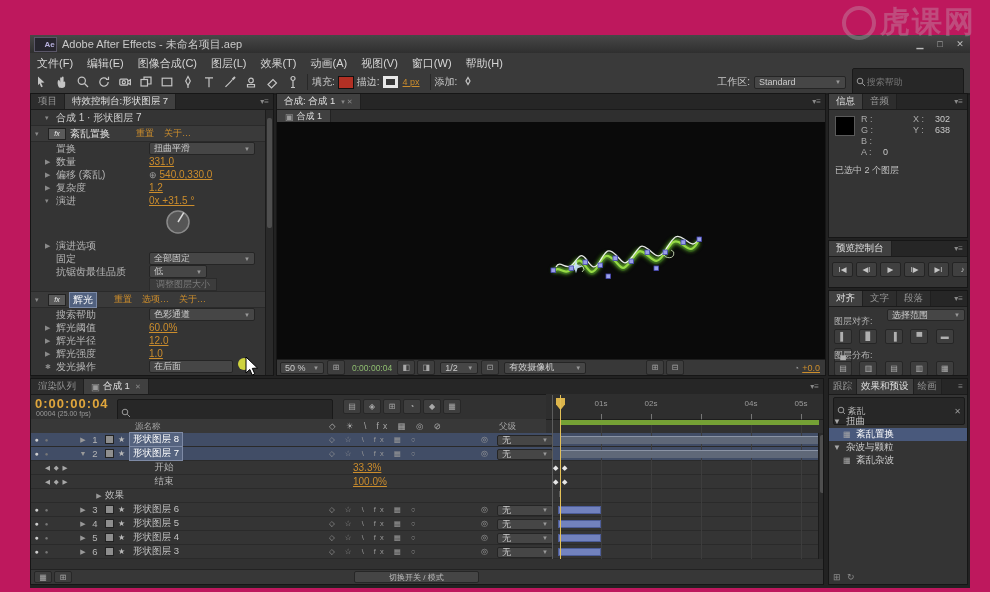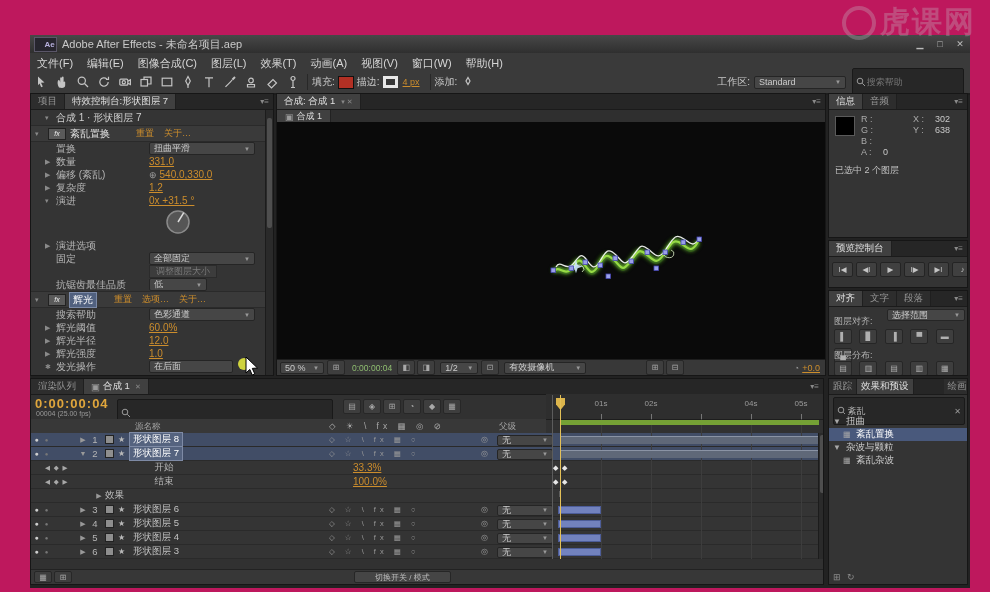--- a/index.html
+++ b/index.html
@@ -304,30 +304,30 @@
       <div class="erow">
           <span class="tw"></span>
           <span class="elabel">固定</span>
         <span class="dd" style="width:106px;">
             <span>全部固定</span>
             <span class="arr">▼</span>
           </span>
         </div>
       <div class="erow">
           <span class="tw"></span>
-          <span class="elabel"></span>
-        <span class="chip-disabled">调整图层大小</span>
-        </div>
-      <div class="erow">
-          <span class="tw"></span>
           <span class="elabel">抗锯齿最佳品质</span>
         <span class="dd" style="width:58px;">
             <span>低</span>
             <span class="arr">▼</span>
           </span>
+        </div>
+      <div class="erow">
+          <span class="tw"></span>
+          <span class="elabel"></span>
+        <span class="chip-disabled">调整图层大小</span>
         </div>
 
       <div class="ehead">
         <span class="tw">▾</span>
         <span class="fxchip">fx</span>
         <span style="background:#51617f;outline:1px solid #7b89a6;padding:0 3px;color:#fff;">辉光</span>
         <span class="elink" style="margin-left:18px;">重置</span>
         <span class="elink">选项…</span>
         <span class="elink">关于…</span>
       </div>
@@ -713,33 +713,33 @@
       <div class="gline" style="left:521px;top:16px;height:164px;background:#5c5c5c;"></div>
       <div class="gline" style="left:529px;top:16px;height:164px;background:#e3c058;"></div>
 
       <div class="vscroll" style="left:787px;top:54px;height:126px;">
         <div class="vthumb" style="top:2px;height:58px;"></div>
       </div>
 
       <div class="abs" style="left:0;bottom:0;width:792px;height:14px;background:#373737;border-top:1px solid #222;display:flex;align-items:center;">
         <span class="iconbtn" style="height:10px;margin-left:3px;">▦</span>
         <span class="iconbtn" style="height:10px;">⊞</span>
-        <span style="margin-left:280px;background:#454545;border:1px solid #262626;border-radius:2px;color:#bdbdbd;font-size:8px;padding:0 20px;height:10px;display:inline-flex;align-items:center;">切换开关 / 模式</span>
+        <span style="margin-left:280px;background:#454545;border:1px solid #262626;border-radius:2px;color:#bdbdbd;font-size:8px;padding:0 34px;height:10px;display:inline-flex;align-items:center;">切换开关 / 模式</span>
       </div>
     </div>
 
     <div class="panel" style="left:798px;top:343px;width:140px;height:207px;">
       <div class="tabbar">
         <span class="tab" style="padding:0 4px;">
             <span>跟踪</span>
           </span>
         <span class="tab active" style="padding:0 4px;">
             <span>效果和预设</span>
           </span>
-        <span class="tab" style="padding:0 4px;margin-left:30px;">
+        <span class="tab" style="padding:0 4px;">
             <span>绘画</span>
           </span>
         <span class="pmenu">≡</span>
       </div>
       <div class="searchbox abs" style="left:4px;top:18px;width:132px;">
         <svg width="10" height="10">
             <circle cx="4" cy="4" r="2.8" fill="none" stroke="#999"></circle>
             <path d="M6.2 6.2 L9 9" stroke="#999"></path>
           </svg>
         <input value="紊乱" style="">

